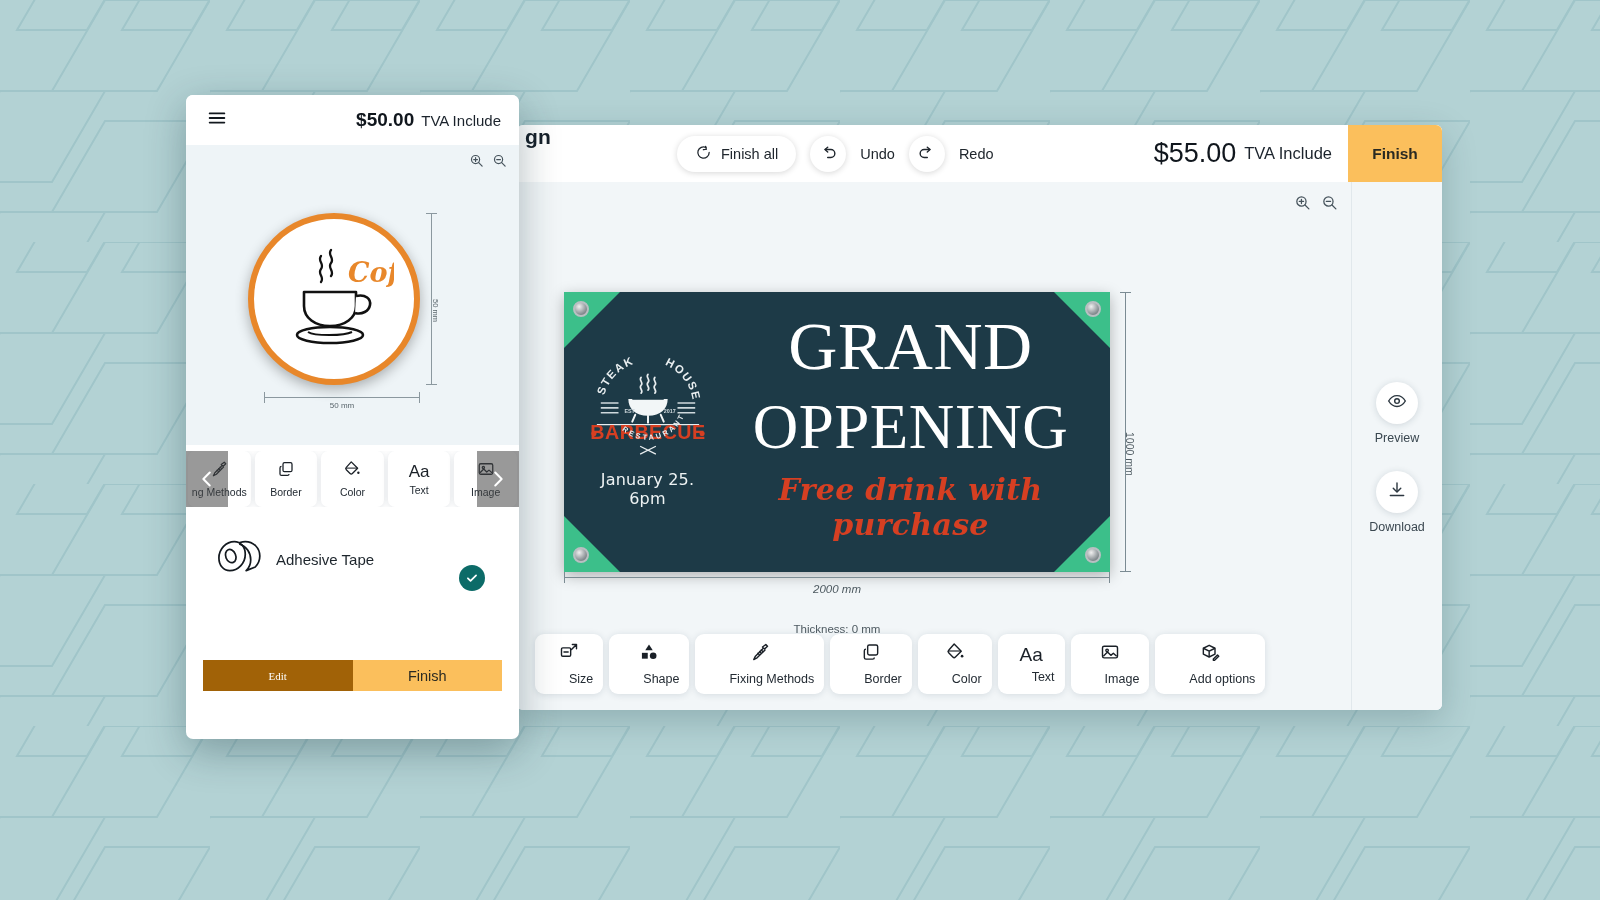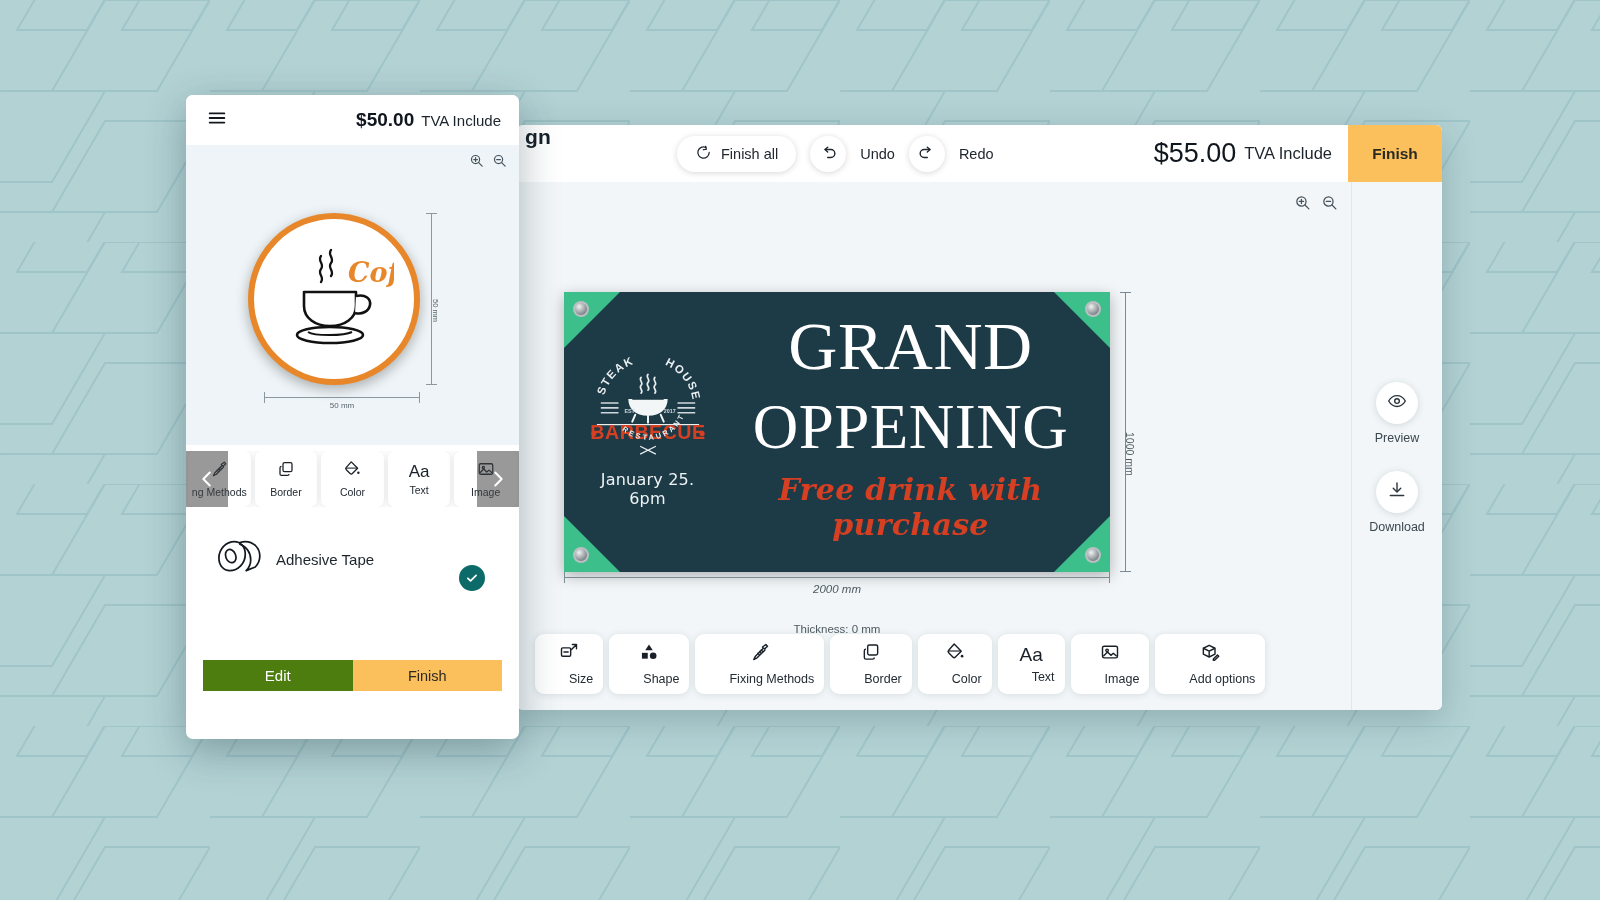--- a/index.html
+++ b/index.html
@@ -266,23 +266,23 @@
   #m-check {
     position: absolute; right: 34px; top: 58px;
     width: 26px; height: 26px; border-radius: 50%;
     background: #0c6b68; display: flex; align-items: center; justify-content: center;
   }
   #m-footer {
     position: absolute; left: 17px; right: 17px; bottom: 48px;
     display: flex; height: 31px;
   }
   #m-edit {
-    flex: 1; background: #4d7c0f; color: #fff;
-    border: none; font-size: 15px; cursor: pointer;
-    font-family: Liberation Sans, sans-serif;
+    flex: 1; background: #a16207; color: #fff;
+    border: none; font-size: 11px; cursor: pointer;
+    font-family: Liberation Serif, serif;
   }
   #m-finish {
     flex: 1; background: #fbbf5c; color: #2a2a22;
     border: none; font-size: 14.5px; cursor: pointer;
     font-family: "Liberation Sans", sans-serif;
   }
 </style>
 </head>
 <body>
 

